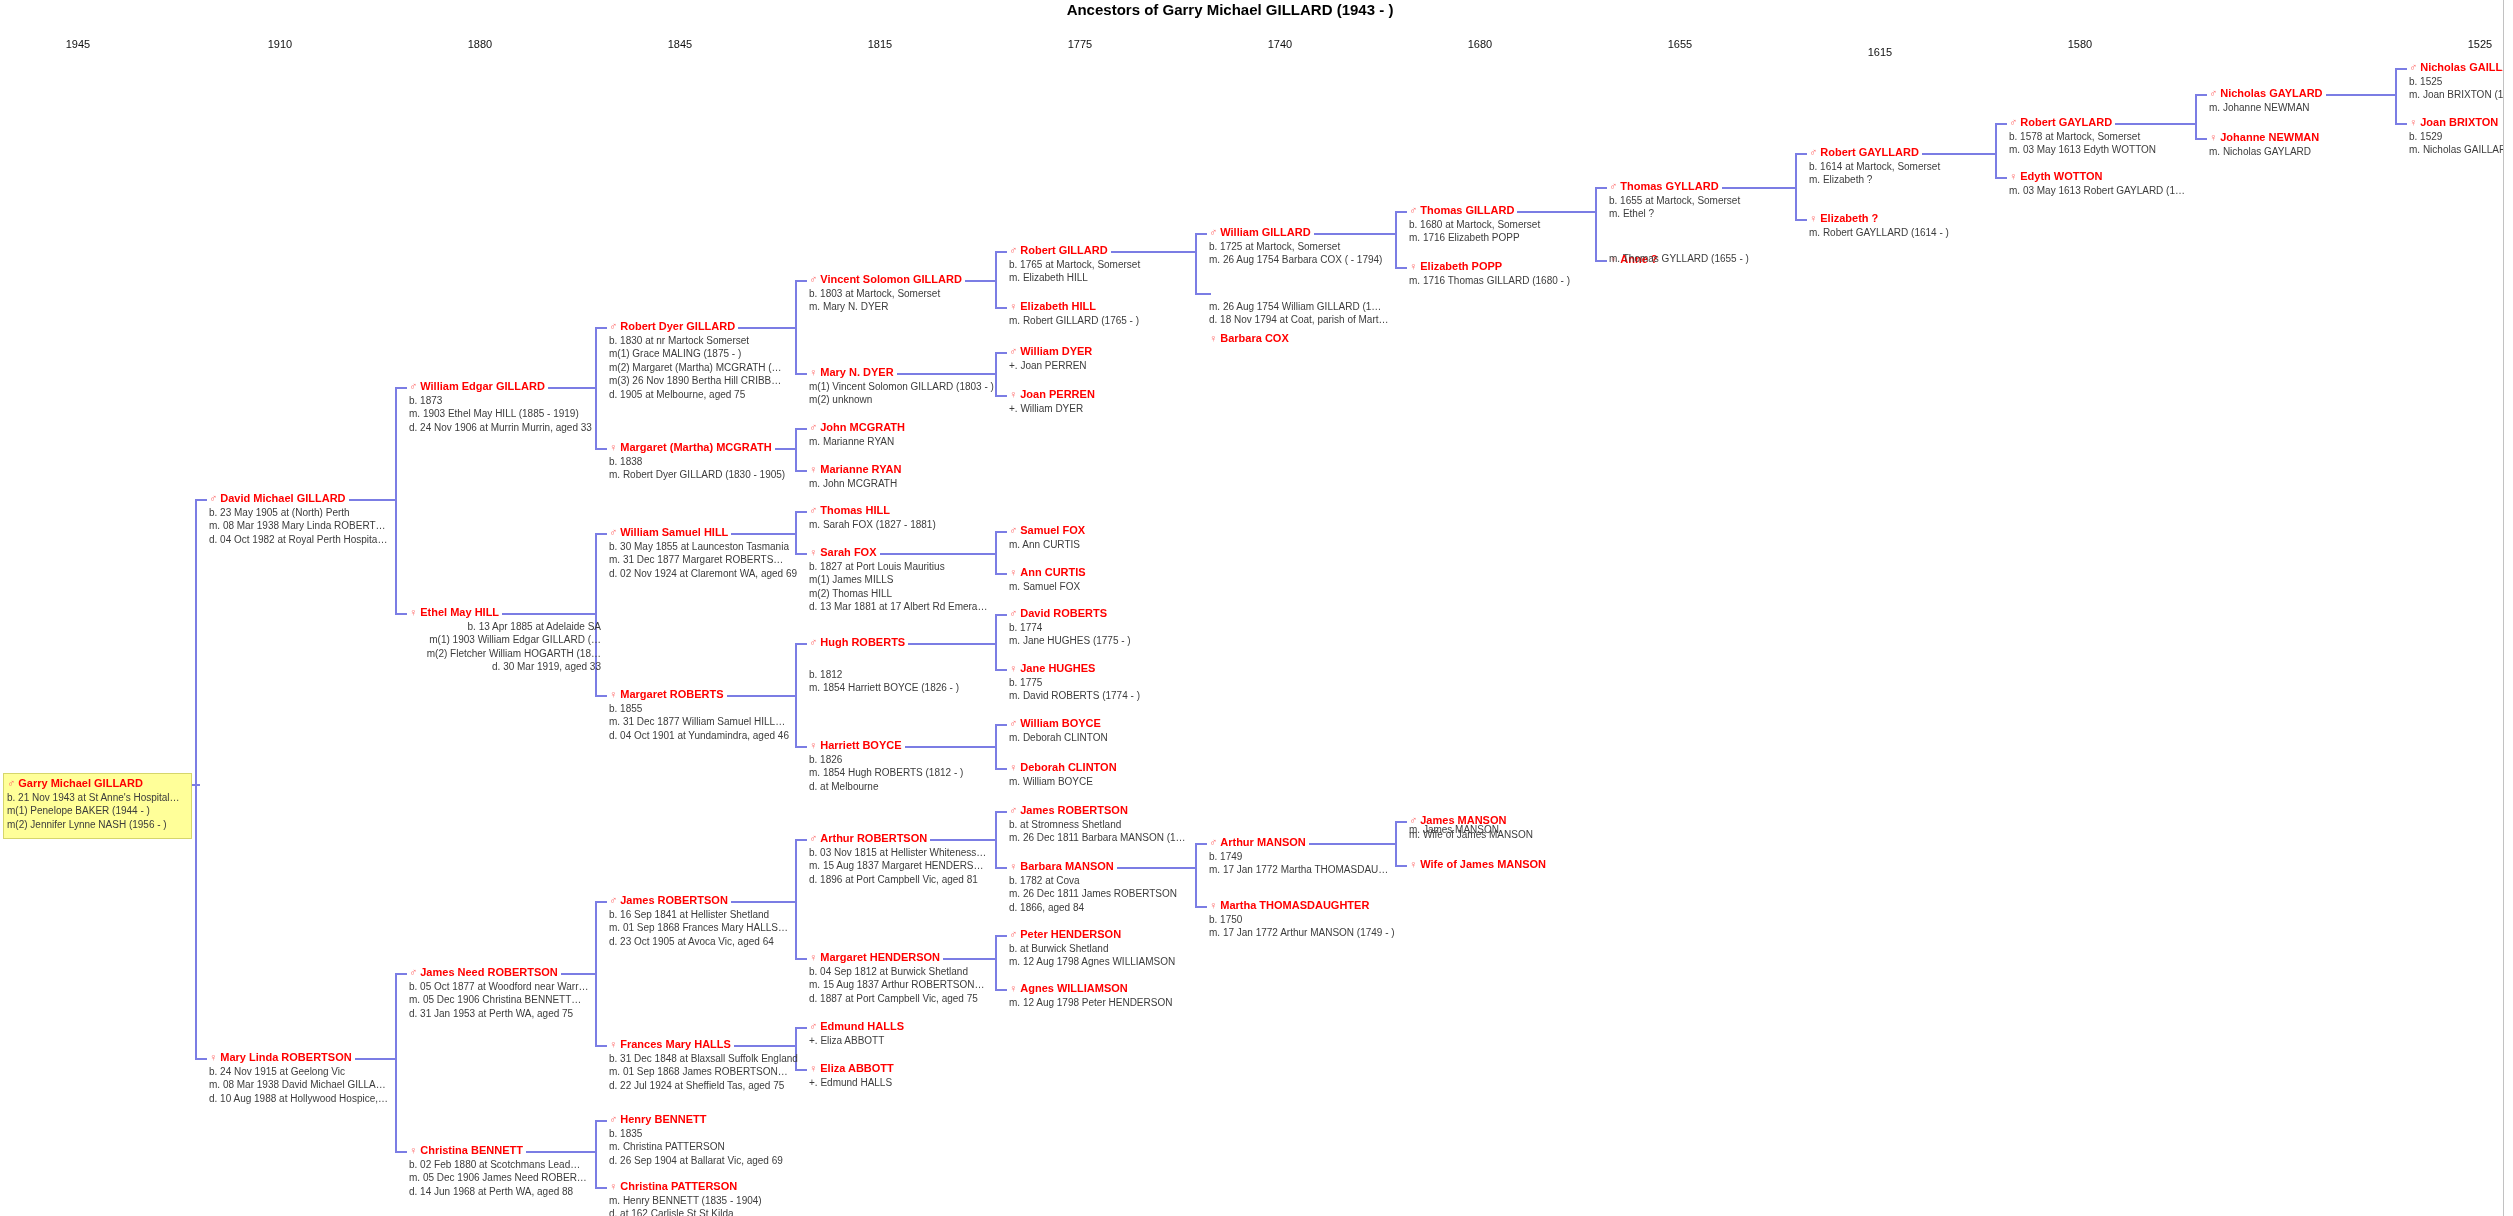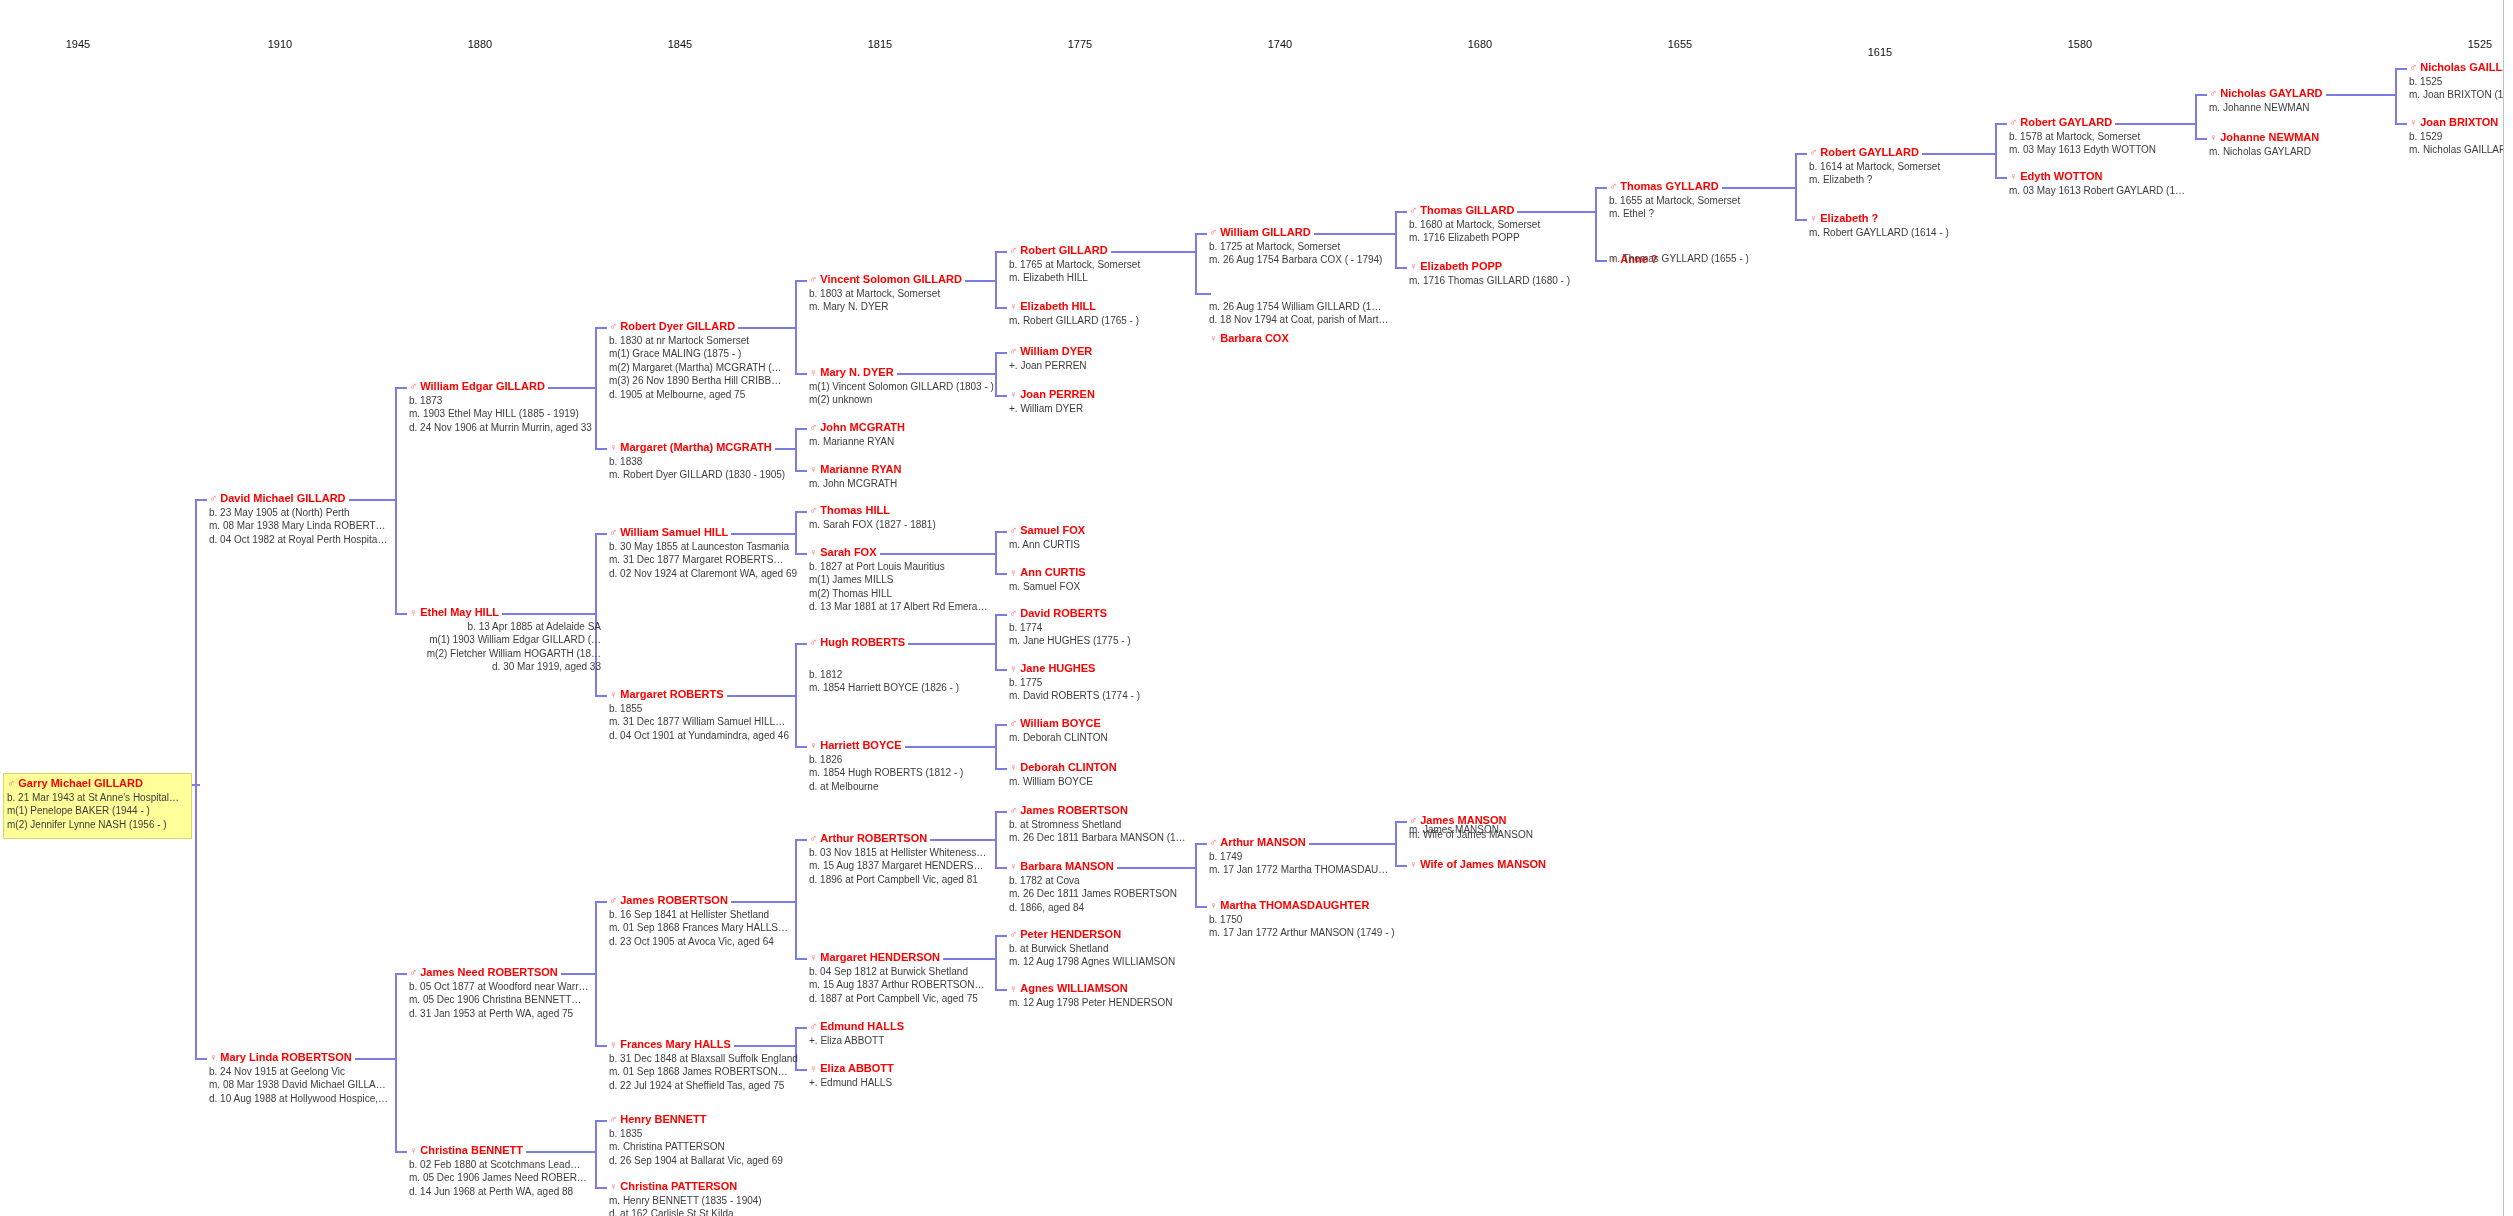--- a/index.html
+++ b/index.html
@@ -22,20 +22,21 @@
            white-space:nowrap;width:192px;overflow:hidden;}
   .root-box{position:absolute;background:#ffff99;border:1px solid #d6d66b;}
   .root-name{background:transparent;}
   .edge-line{position:absolute;left:2503px;top:0;width:1px;height:1216px;background:#c2c2c2;}
 </style>
 </head>
 <body>
 
 <div id="stage">
   <div id="canvas">
+    <div class="page-title">Ancestors of Garry Michael GILLARD (1943 - )</div>
     <div id="tree">
         <div class="year-label" style="left: -22px;">1945</div>
         <div class="year-label" style="left: 180px;">1910</div>
         <div class="year-label" style="left: 380px;">1880</div>
         <div class="year-label" style="left: 580px;">1845</div>
         <div class="year-label" style="left: 780px;">1815</div>
         <div class="year-label" style="left: 980px;">1775</div>
         <div class="year-label" style="left: 1180px;">1740</div>
         <div class="year-label" style="left: 1380px;">1680</div>
         <div class="year-label" style="left: 1580px;">1655</div>
@@ -126,21 +127,21 @@
         <div class="vline" style="left: 1395px; top: 211px; height: 58px;"></div>
         <div class="vline" style="left: 1395px; top: 821px; height: 46px;"></div>
         <div class="vline" style="left: 1595px; top: 187px; height: 75px;"></div>
         <div class="vline" style="left: 1795px; top: 153px; height: 68px;"></div>
         <div class="vline" style="left: 1995px; top: 123px; height: 56px;"></div>
         <div class="vline" style="left: 2195px; top: 94px; height: 46px;"></div>
         <div class="vline" style="left: 2395px; top: 68px; height: 57px;"></div>
         <div class="root-box" style="left: 3px; top: 773px; width: 187px; height: 64px;"></div>
         <div class="name-row root-name" style="left: 5px; top: 777px;"><span class="sym">♂</span><span>Garry Michael GILLARD</span></div>
         <div class="details" style="left: 7px; top: 791px;">
-          <div>b. 21 Mar 1943 at St Anne's Hospital…</div>
+          <div>b. 21 Nov 1943 at St Anne's Hospital…</div>
           <div>m(1) Penelope BAKER  (1944 - )</div>
           <div>m(2) Jennifer Lynne NASH  (1956 - )</div>
         </div>
         <div class="name-row" style="left: 207px; top: 492px;"><span class="sym">♂</span><span>David Michael GILLARD</span></div>
         <div class="details" style="left: 209px; top: 506px;">
           <div>b. 23 May 1905 at (North) Perth</div>
           <div>m. 08 Mar 1938 Mary Linda ROBERT…</div>
           <div>d. 04 Oct 1982 at Royal Perth Hospita…</div>
         </div>
         <div class="name-row" style="left: 207px; top: 1051px;"><span class="sym">♀</span><span>Mary Linda ROBERTSON</span></div>

